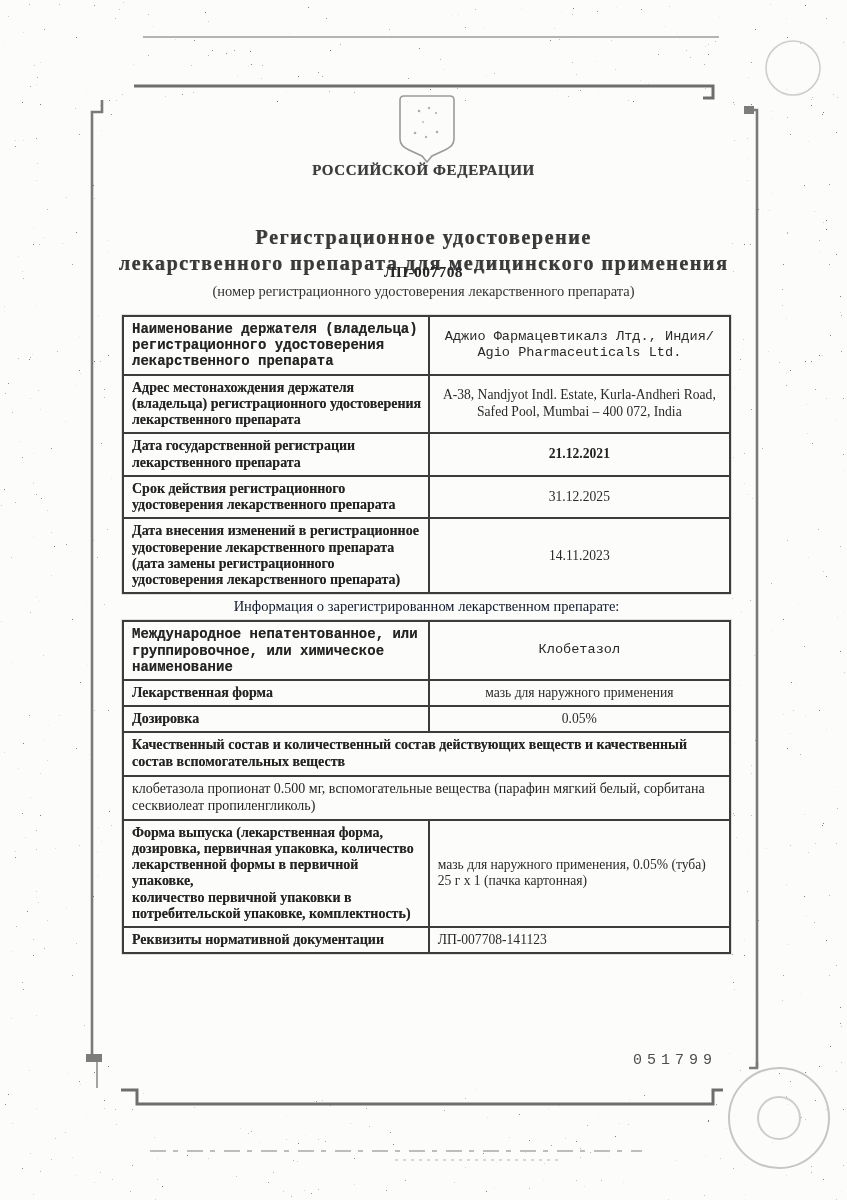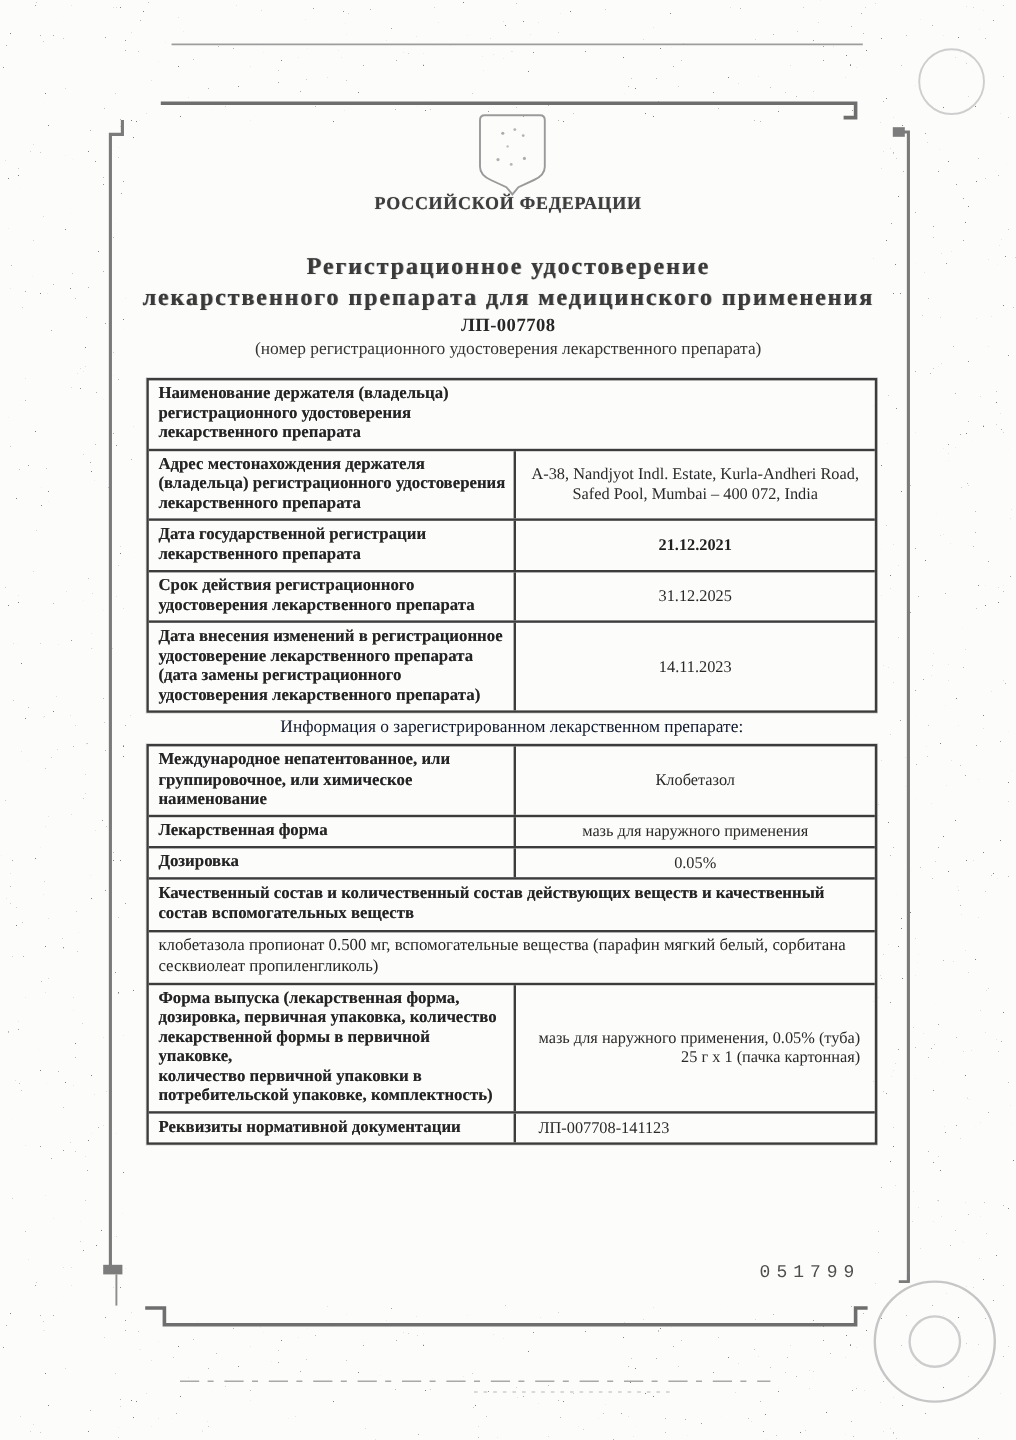--- a/index.html
+++ b/index.html
@@ -10,40 +10,40 @@
     color:#2e2e2e;
   }
   #border-art{position:absolute;left:0;top:0;z-index:0;pointer-events:none;}
   #doc{position:absolute;left:0;top:0;width:847px;z-index:1;}
 
   
   .emblem{position:absolute;left:399px;top:95px;}
   .ministry{position:absolute;left:0;top:161px;width:847px;text-align:center;
     font-size:15px;font-weight:700;letter-spacing:.6px;color:#3d3d3d;
     text-shadow:0 0 .7px rgba(70,70,70,.75);line-height:1.25;}
-  .doc-title{position:absolute;left:0;top:209px;width:847px;text-align:center;
+  .doc-title{position:absolute;left:0;top:224px;width:847px;text-align:center;
     font-size:20px;font-weight:700;letter-spacing:1.6px;color:#3a3a3a;
     text-shadow:.6px 0 .6px rgba(80,80,80,.8);line-height:1.32;}
   .reg-number{position:absolute;left:0;top:263px;width:847px;text-align:center;
     font-size:15.5px;font-weight:700;color:#262626;letter-spacing:.4px;}
   .number-caption{position:absolute;left:0;top:283px;width:847px;text-align:center;
     font-size:14.5px;color:#333;}
 
   
   .tblwrap{position:absolute;left:122px;top:315px;width:609px;}
   .tbl{border:2px solid #3c3c3c;box-shadow:0 0 0 .5px rgba(90,90,90,.35);}
   .tr{display:flex;border-top:2px solid #3c3c3c;}
-  .tr:first-child{border-top:none;}
+  .tr:first-child{border-top:none;font-family:Liberation Mono, monospace;}
   .td{box-sizing:border-box;white-space:pre-line;}
   .lab{width:50.2%;padding:4px 6px 4px 8px;font-weight:700;font-size:14px;line-height:1.16;color:#242424;
     text-shadow:0 0 .5px rgba(60,60,60,.6);}
   .val{flex:1;border-left:2px solid #3c3c3c;display:flex;flex-direction:column;justify-content:center;
     align-items:center;text-align:center;font-size:13.6px;line-height:1.22;color:#2a2a2a;padding:2px 4px;}
   .val.bold{font-weight:700;color:#1f1f1f;}
-  .val.left{align-items:flex-start;text-align:right;padding-left:19px;}
+  .val.left{align-items:flex-start;text-align:left;padding-left:8px;}
   .full{padding:4px 6px 4px 8px;font-size:14px;line-height:1.2;color:#242424;}
   .full.bold{font-weight:700;text-shadow:0 0 .5px rgba(60,60,60,.6);}
   .sep-row{padding:4px 0 5px 0;text-align:center;font-size:14.5px;color:#0f172a;}
   sup.rmark{font-size:9px;vertical-align:super;line-height:0;}
 
   
   .serial{position:absolute;left:633px;top:1052px;
     font-family:"Liberation Mono", monospace;font-size:15px;letter-spacing:5px;color:#4e4e4e;}
 </style>
 </head>
@@ -114,20 +114,22 @@
   <div class="reg-number">ЛП-007708</div>
   <div class="number-caption">(номер регистрационного удостоверения лекарственного препарата)</div>
 
   <div class="tblwrap">
 
     <div class="tbl">
       <div class="tr">
         <div class="td lab">Наименование держателя (владельца)
 регистрационного удостоверения
 лекарственного препарата</div>
+        <div class="td val">Аджио Фармацевтикалз Лтд., Индия/
+Agio Pharmaceuticals Ltd.</div>
       </div>
       <div class="tr">
         <div class="td lab">Адрес местонахождения держателя
 (владельца) регистрационного удостоверения
 лекарственного препарата</div>
         <div class="td val">A-38, Nandjyot Indl. Estate, Kurla-Andheri Road,
 Safed Pool, Mumbai – 400 072, India</div>
       </div>
       <div class="tr">
         <div class="td lab">Дата государственной регистрации

